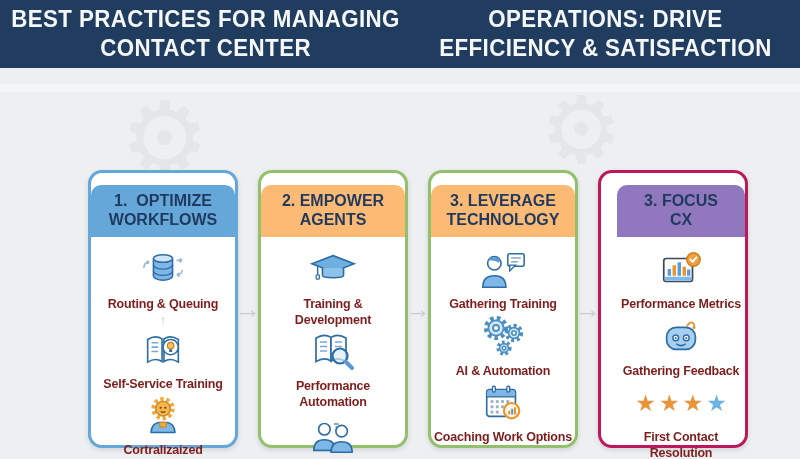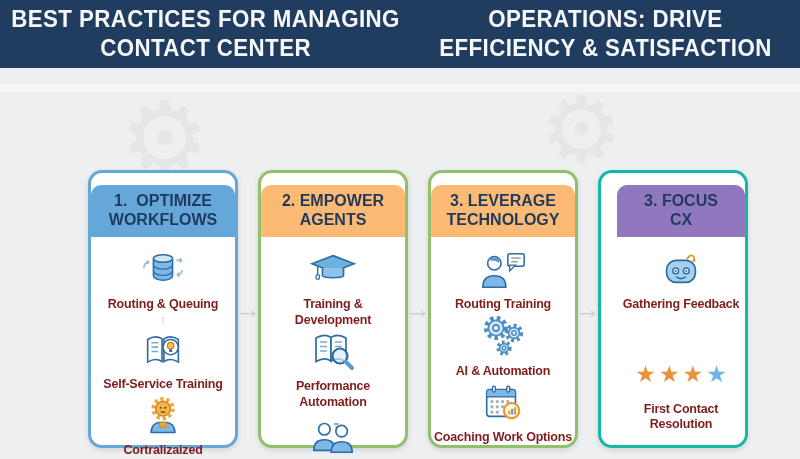--- a/index.html
+++ b/index.html
@@ -17,21 +17,21 @@
   .gear-wm{position:absolute;color:#e4e6e8;user-select:none;line-height:1;}
   .wm1{top:88px;left:120px;font-size:100px;}
   .wm2{top:84px;left:540px;font-size:92px;}
 
   
   .cards{position:absolute;top:170px;left:88px;display:flex;}
   .card{width:150px;height:278px;border-radius:14px;background:#fff;box-sizing:border-box;
         display:flex;flex-direction:column;box-shadow:0 2px 5px rgba(40,50,60,.14);}
   .card-blue{border:3px solid #65a7d9;}
   .card-green{border:3px solid #92c06c;}
-  .card-purple{border:3px solid #14b8a6;padding-left:16px;}
+  .card-purple{border:3px solid #be185d;padding-left:16px;}
   .chip{height:52px;flex:0 0 52px;display:flex;align-items:center;justify-content:center;
         text-align:center;font-weight:bold;font-size:16px;line-height:1.18;
         color:#1f3a5e;white-space:pre-line;border-radius:10px 10px 0 0;margin-top:12px;}
   .card-blue  .chip{background:#65a7d9;}
   .card-green .chip{background:#fdba74;}
   .card-purple .chip{background:#9178be;}
   .body{flex:1;display:flex;flex-direction:column;align-items:center;
         justify-content:space-between;padding:9px 3px 12px;}
   .item{display:flex;flex-direction:column;align-items:center;}
   .item .icon{height:48px;display:flex;align-items:center;justify-content:center;}
@@ -185,21 +185,21 @@
           <span class="icon">
             <svg width="50" height="48" viewBox="0 0 52 48">
               <circle cx="17" cy="17" r="7" fill="#ffffff" stroke="#2e6da4" stroke-width="1.7"></circle>
               <path d="M10.5 14.5 c2 -4.5 9 -4.8 13 -1 l-2 3 c-3 -2.5 -8 -3 -11 -2 z" fill="#5b9bd5"></path>
               <path d="M5 42 c0 -9 5.5 -12 12 -12 s12 3 12 12 Z" fill="#7db8e8" stroke="#2e6da4" stroke-width="1.7"></path>
               <rect x="31" y="7" width="17" height="13" rx="2" fill="#ffffff" stroke="#2e6da4" stroke-width="1.6"></rect>
               <polygon points="33,19 33,25 39,19" fill="#ffffff" stroke="#2e6da4" stroke-width="1.4"></polygon>
               <path d="M34.5 11.5 h10 M34.5 15.5 h7" stroke="#8fa6b8" stroke-width="1.5"></path>
             </svg>
           </span>
-          <span class="label">Routing Training</span>
+          <span class="label">Gathering Training</span>
         </div>
 
         <div class="item">
           <span class="icon">
             <svg width="48" height="48" viewBox="0 0 48 48">
               <circle cx="17" cy="15" r="10" fill="none" stroke="#4a8ec2" stroke-width="4.2" stroke-dasharray="3.6 3.2"></circle>
               <circle cx="17" cy="15" r="7.6" fill="#d6e8f7" stroke="#4a8ec2" stroke-width="1.8"></circle>
               <circle cx="17" cy="15" r="3" fill="#ffffff" stroke="#4a8ec2" stroke-width="1.8"></circle>
               <circle cx="35" cy="20" r="7.4" fill="none" stroke="#4a8ec2" stroke-width="3.6" stroke-dasharray="3 2.7"></circle>
               <circle cx="35" cy="20" r="5.4" fill="#d6e8f7" stroke="#4a8ec2" stroke-width="1.7"></circle>
@@ -245,20 +245,36 @@
 
     <div class="gap">
       <span class="flow-arrow">→</span>
     </div>
 
     <section class="card card-purple">
       <div class="chip">3. FOCUS
 CX</div>
       <div class="body">
 
+        <div class="item">
+          <span class="icon">
+            <svg width="48" height="46" viewBox="0 0 48 48">
+              <rect x="6" y="12" width="30" height="24" rx="2.5" fill="#ffffff" stroke="#3a4a5a" stroke-width="1.8"></rect>
+              <rect x="7" y="31" width="28" height="4" fill="#7db8e8"></rect>
+              <rect x="10" y="23" width="3.6" height="7" fill="#5b9bd5"></rect>
+              <rect x="15.2" y="19" width="3.6" height="11" fill="#e8962e"></rect>
+              <rect x="20.4" y="16" width="3.6" height="14" fill="#5b9bd5"></rect>
+              <rect x="25.6" y="20.5" width="3.6" height="9.5" fill="#e8962e"></rect>
+              <rect x="30.2" y="23.5" width="3.6" height="6.5" fill="#5b9bd5"></rect>
+              <circle cx="37" cy="13" r="7" fill="#f0a03c" stroke="#d07f1f" stroke-width="1.6"></circle>
+              <path d="M33.8 13 l2.3 2.4 4 -4.6" fill="none" stroke="#ffffff" stroke-width="2" stroke-linecap="round" stroke-linejoin="round"></path>
+            </svg>
+          </span>
+          <span class="label">Performance Metrics</span>
+        </div>
 
         <div class="item">
           <span class="icon">
             <svg width="48" height="46" viewBox="0 0 48 48">
               <path d="M30 13 c4 -7 9 -4 7.5 .5" fill="none" stroke="#e8962e" stroke-width="1.8"></path>
               <circle cx="37.5" cy="14" r="1.6" fill="#e8962e"></circle>
               <rect x="9" y="14" width="30" height="23" rx="10" fill="#a7d0f0" stroke="#2e6da4" stroke-width="1.8"></rect>
               <circle cx="18.5" cy="25" r="3" fill="#ffffff" stroke="#2e6da4" stroke-width="1.5"></circle>
               <circle cx="29.5" cy="25" r="3" fill="#ffffff" stroke="#2e6da4" stroke-width="1.5"></circle>
               <circle cx="18.5" cy="25" r="1.1" fill="#2e6da4"></circle>

